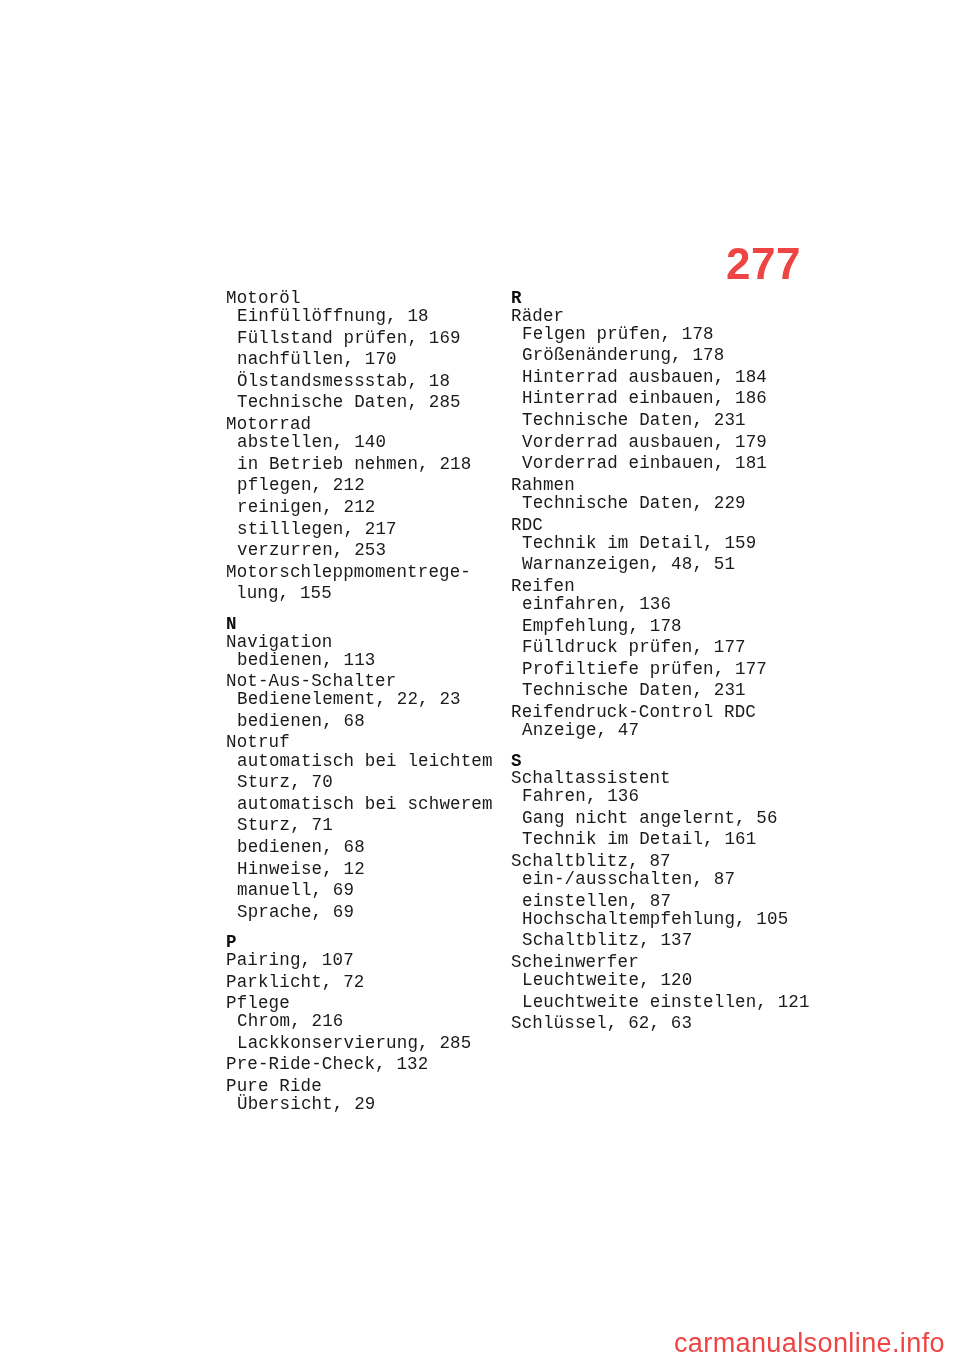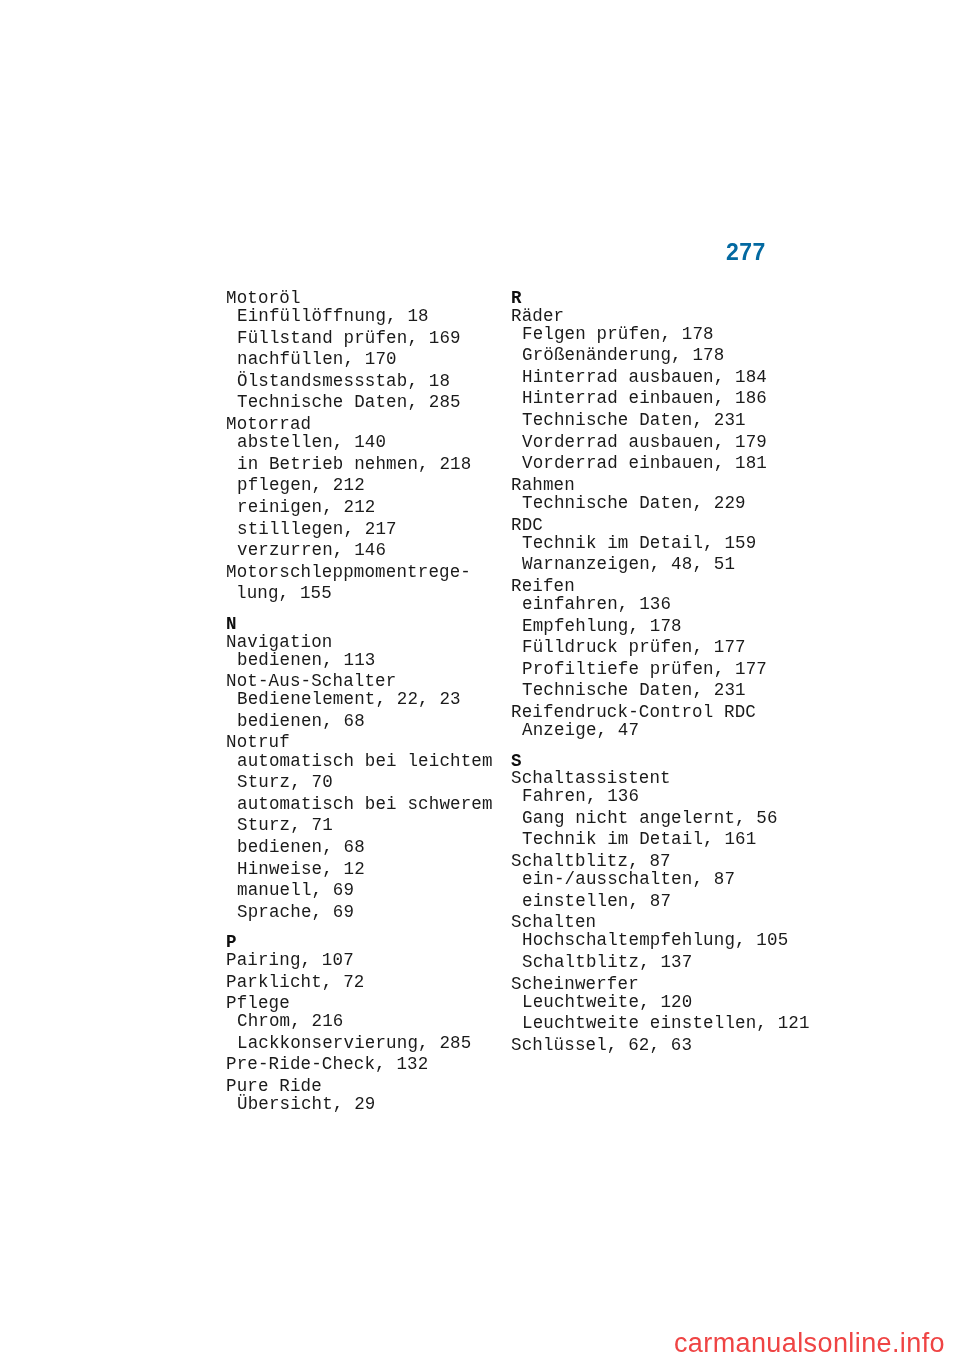--- a/index.html
+++ b/index.html
@@ -10,23 +10,23 @@
     height: 1362px;
     background: #ffffff;
     font-family: "Liberation Sans", "DejaVu Sans", sans-serif;
     color: #1a1a1a;
     overflow: hidden;
   }
   .page-number {
     position: absolute;
     top: 239px;
     left: 726px;
-    font-size: 23px;
+    font-size: 44px;
     font-weight: 700;
-    color: #0369a1;
+    color: #ef4444;
     letter-spacing: 0.5px;
   }
   .col { position: absolute; width: 300px; font-family: Liberation Mono, monospace; }
   .col-left  { left: 226px; top: 288px; }
   .col-right { left: 511px; top: 279px; }
   .line {
     white-space: nowrap;
     font-size: 17.5px;
     line-height: 21.6px;
     letter-spacing: 0.15px;
@@ -63,21 +63,21 @@
         <div class="line sub">Ölstandsmessstab, 18</div>
         <div class="line sub">Technische Daten, 285</div>
       </div>
       <div class="block entry">
         <div class="line term">Motorrad</div>
         <div class="line sub sub-first">abstellen, 140</div>
         <div class="line sub">in Betrieb nehmen, 218</div>
         <div class="line sub">pflegen, 212</div>
         <div class="line sub">reinigen, 212</div>
         <div class="line sub">stilllegen, 217</div>
-        <div class="line sub">verzurren, 146</div>
+        <div class="line sub">verzurren, 253</div>
       </div>
       <div class="block entry">
         <div class="line term">Motorschleppmomentrege-</div>
         <div class="line term term-cont">lung, 155</div>
       </div>
       <div class="block section">
         <div class="line letter">N</div>
       </div>
       <div class="block entry">
         <div class="line term">Navigation</div>
@@ -165,21 +165,20 @@
         <div class="line sub sub-first">Fahren, 136</div>
         <div class="line sub">Gang nicht angelernt, 56</div>
         <div class="line sub">Technik im Detail, 161</div>
       </div>
       <div class="block entry">
         <div class="line term">Schaltblitz, 87</div>
         <div class="line sub sub-first">ein-/ausschalten, 87</div>
         <div class="line sub">einstellen, 87</div>
       </div>
       <div class="block entry">
-        <div class="line term">Schalten</div>
         <div class="line sub sub-first">Hochschaltempfehlung, 105</div>
         <div class="line sub">Schaltblitz, 137</div>
       </div>
       <div class="block entry">
         <div class="line term">Scheinwerfer</div>
         <div class="line sub sub-first">Leuchtweite, 120</div>
         <div class="line sub">Leuchtweite einstellen, 121</div>
       </div>
       <div class="block entry">
         <div class="line term">Schlüssel, 62, 63</div>

